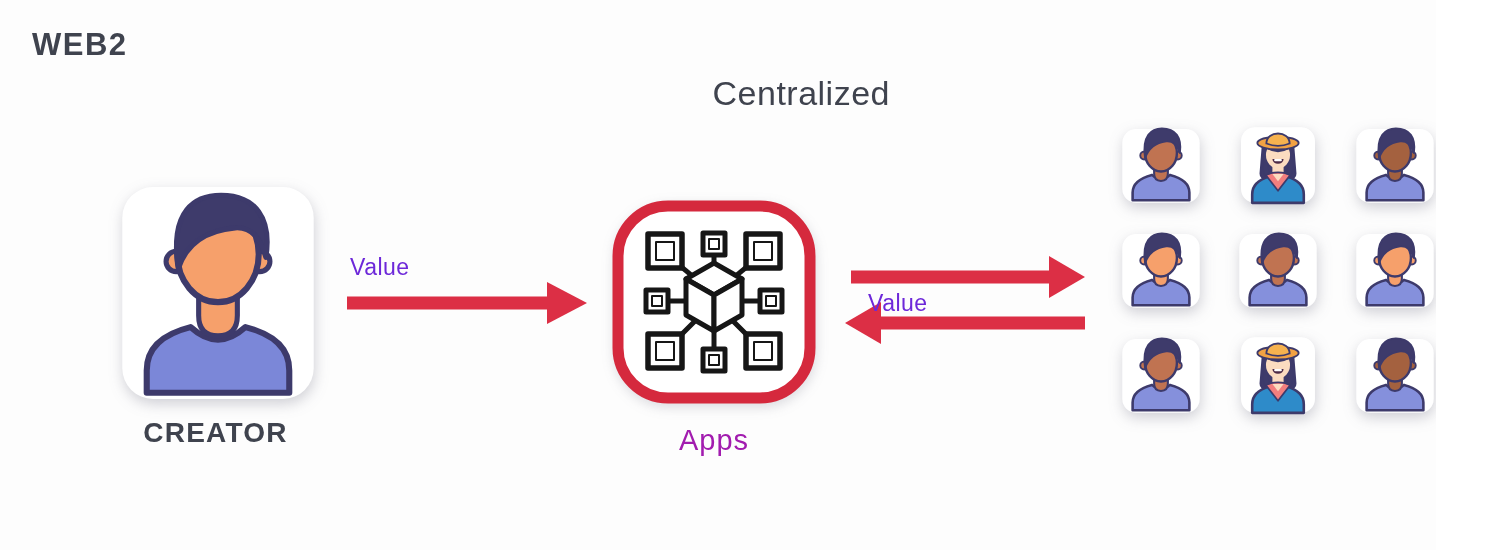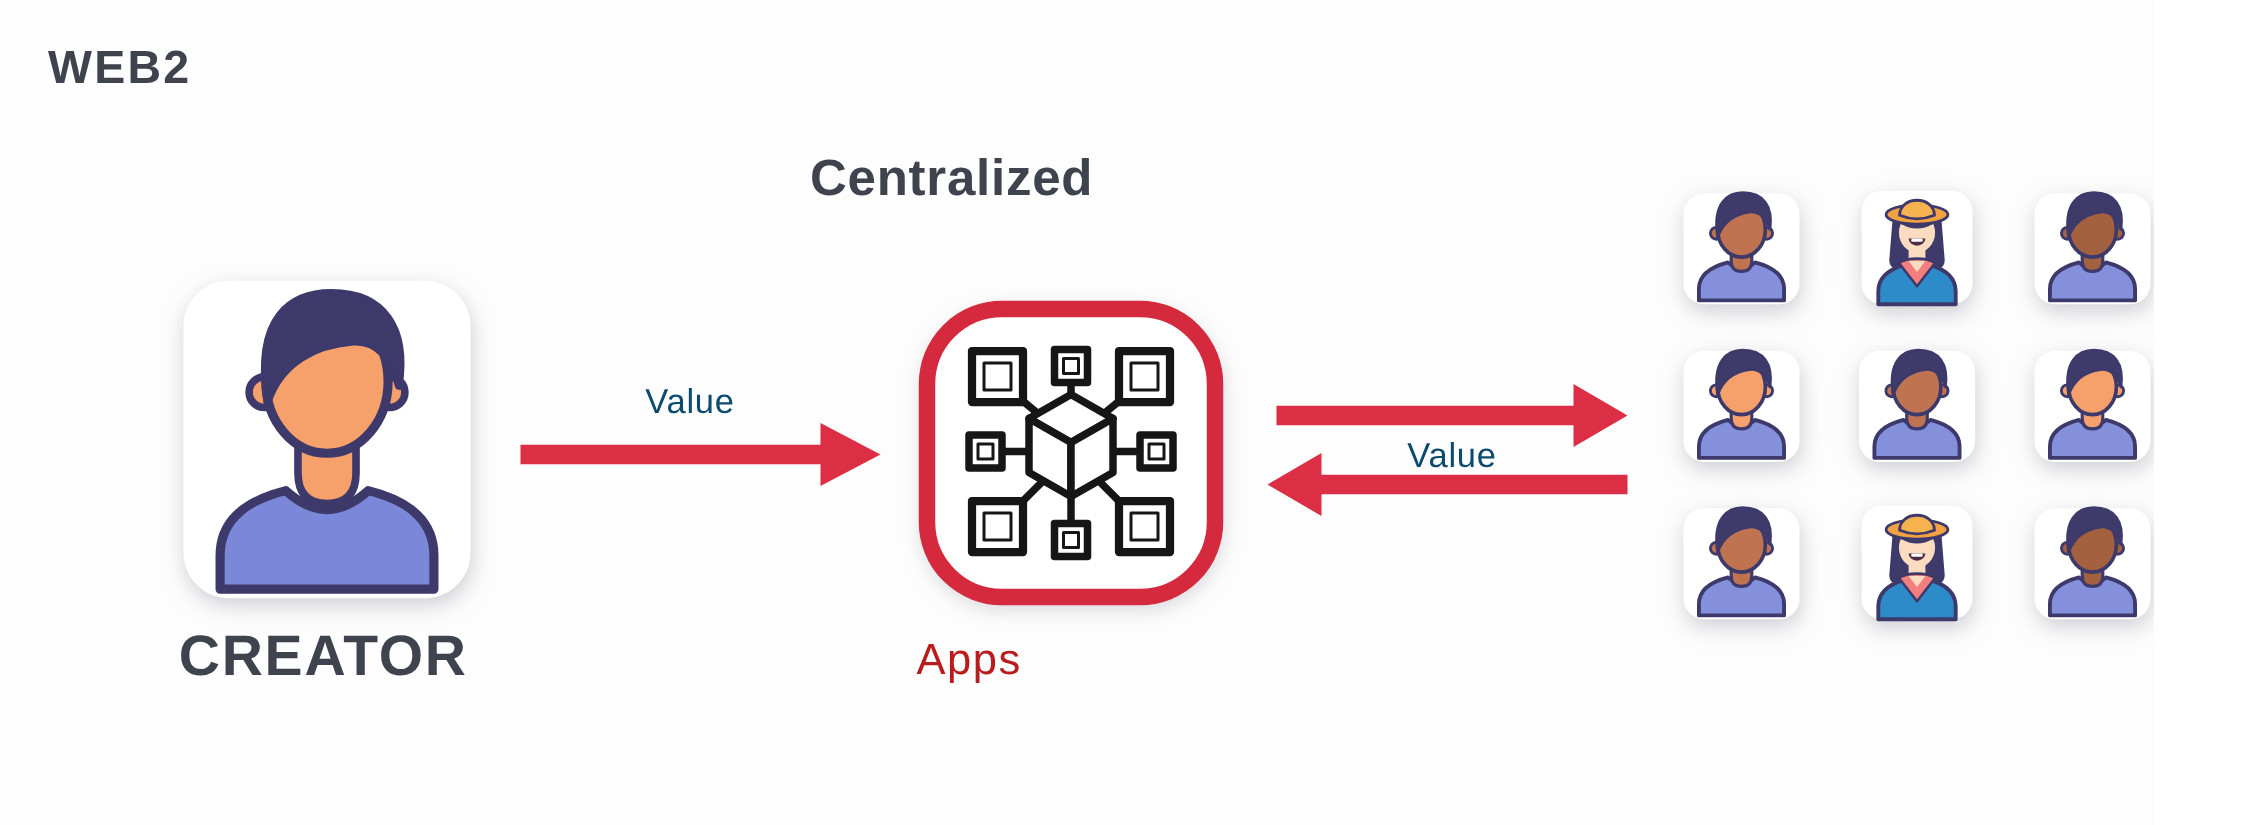--- a/index.html
+++ b/index.html
@@ -12,33 +12,33 @@
     color:var(--text-dark,#3F434E);
   }
   .abs{position:absolute;}
   .era-label{
     left:32px;top:27px;
     font-size:31px;font-weight:800;letter-spacing:1.5px;
   }
   .big-label{
     font-weight:800;text-align:center;letter-spacing:1.2px;
   }
-  .creator-label{left:108px;top:417px;width:215px;font-size:38px;text-align:center;}
+  .creator-label{left:108px;top:417px;width:215px;font-size:28px;text-align:center;}
   .community-label{left:1133px;top:447px;width:300px;font-size:29px;}
   .platform-title{
-    left:540px;top:94px;width:350px;
-    font-size:34px;font-weight:700;line-height:50px;
-    text-align:left;letter-spacing:0.5px;
+    left:540px;top:68px;width:350px;
+    font-size:34px;font-weight:400;line-height:50px;
+    text-align:right;letter-spacing:0.5px;
   }
   .caption{
-    font-weight:400;color:#b91c1c;letter-spacing:1px;
+    text-align:center;font-weight:400;color:#a21caf;letter-spacing:1px;
   }
   .apps-caption{left:611px;top:424px;width:206px;font-size:29px;}
   .value-label{
-    text-align:center;font-weight:400;color:#0c4a6e;
+    text-align:left;font-weight:400;color:#6d28d9;
     font-size:23px;letter-spacing:0.5px;
   }
   .value-1{left:350px;top:254px;width:220px;}
   .value-2{left:868px;top:290px;width:200px;}
   .sticker-shadow{filter:drop-shadow(1px 5px 7px rgba(70,70,95,0.25));}
   .icon-shadow{filter:drop-shadow(1px 4px 6px rgba(70,70,95,0.18));}
   .creator-avatar{left:115px;top:181px;width:206px;height:224px;}
   .platform-icon{left:611px;top:199px;width:206px;height:206px;}
   .arrow-svg{overflow:visible;}
   #community-grid{

